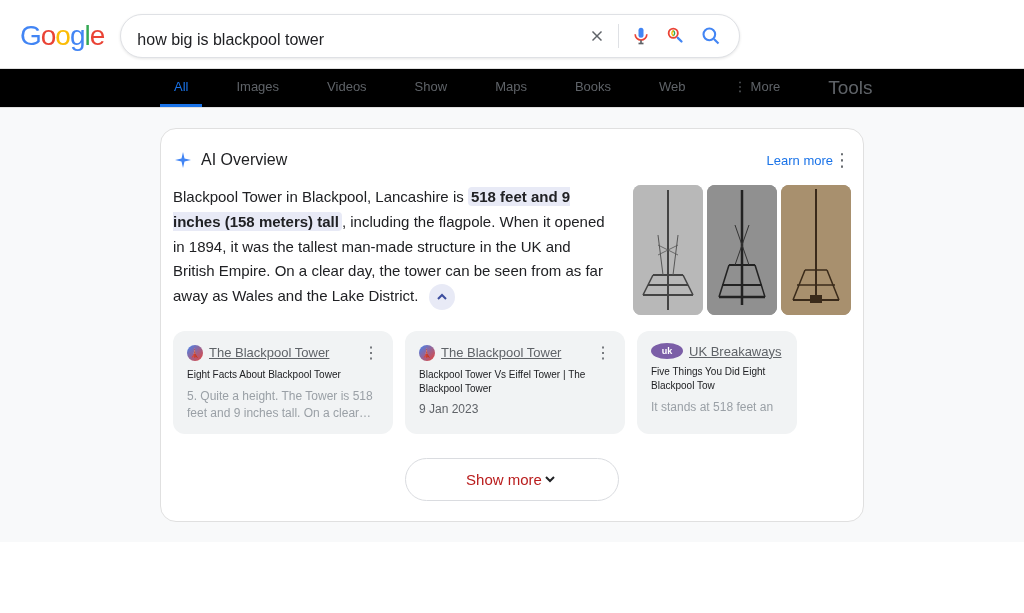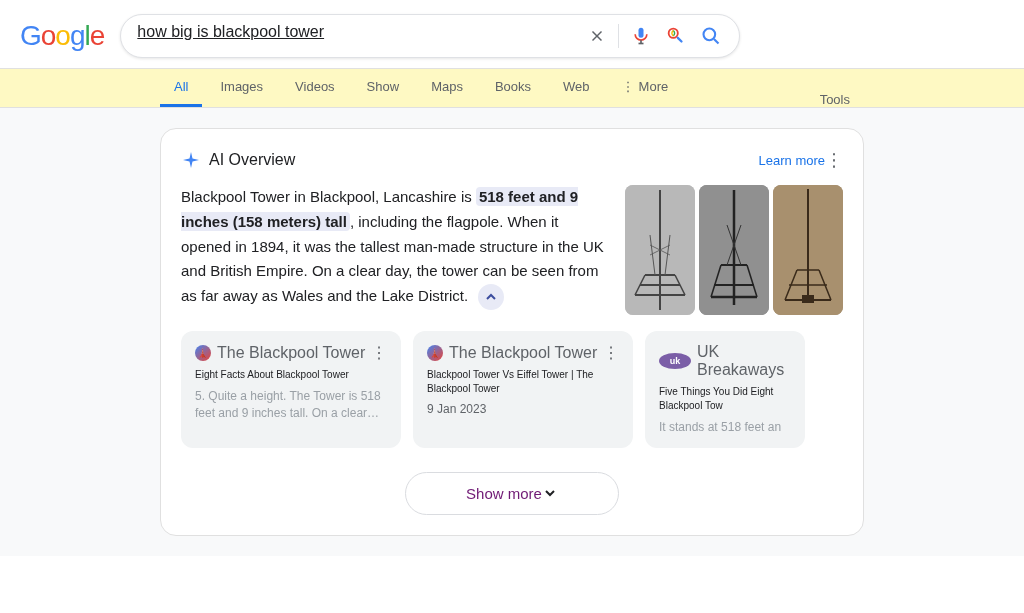--- a/index.html
+++ b/index.html
@@ -27,30 +27,29 @@
       flex-shrink: 0;
       user-select: none;
     }
     .g-blue { color: #4285F4; }
     .g-red { color: #EA4335; }
     .g-yellow { color: #FBBC05; }
     .g-green { color: #34A853; }
 
     .search-bar {
       display: flex;
-      align-items: flex-start;
+      align-items: flex-end;
       flex: 1;
       max-width: 620px;
       border: 1px solid #dfe1e5;
       border-radius: 24px;
       padding: 8px 16px;
       gap: 26px;
       background: #fff;
       box-shadow: 0 1px 3px rgba(0,0,0,0.1);
-      text-decoration: underline;
     }
     .search-input {
       flex: 1;
       border: none;
       outline: none;
       font-size: 16px;
       color: #202124;
       background: transparent;
     }
     .search-bar-icons {
@@ -70,25 +69,25 @@
     }
     .divider-v {
       width: 1px;
       height: 24px;
       background: #dfe1e5;
     }
 
     
     .nav-tabs {
       display: flex;
-      align-items: flex-end;
+      align-items: center;
       padding: 0 160px;
       border-bottom: 1px solid #e0e0e0;
-      gap: 4px;
-      background: #fef9c3;
+      gap: 20px;
+      background: #000000;
     }
     .nav-tab {
       padding: 10px 14px;
       font-size: 13px;
       color: #5f6368;
       cursor: pointer;
       border-bottom: 3px solid transparent;
       white-space: nowrap;
       text-decoration: none;
       display: flex;
@@ -96,38 +95,38 @@
       gap: 4px;
     }
     .nav-tab.active {
       color: #1a73e8;
       border-bottom: 3px solid #1a73e8;
       font-weight: 500;
     }
     .nav-tools {
       margin-left: auto;
       padding: 0 14px;
-      font-size: 13px;
+      font-size: 19px;
       color: #5f6368;
       cursor: pointer;
     }
 
     
     .main {
       padding: 20px 160px;
       background: #f8f9fa;
       min-height: 400px;
     }
 
     
     .ai-overview-card {
       background: #fff;
       border: 1px solid #e0e0e0;
       border-radius: 16px;
-      padding: 20px 20px;
+      padding: 20px 12px;
       max-width: 780px;
     }
     .ai-header {
       display: flex;
       align-items: center;
       justify-content: space-between;
       margin-bottom: 14px;
     }
     .ai-title-row {
       display: flex;
@@ -250,22 +249,23 @@
       background: linear-gradient(135deg, #4285F4, #EA4335);
       flex-shrink: 0;
       display: flex;
       align-items: center;
       justify-content: center;
       font-size: 9px;
       color: #fff;
       font-weight: bold;
     }
     .source-name {
-      font-size: 16px;
-      color: #5f6368;
+      font-size: 13px;
+      color: #5f6368;
+      text-decoration: underline;
     }
     .source-dots {
       color: #5f6368;
       font-size: 16px;
       cursor: pointer;
       background: none;
       border: none;
     }
     .source-title {
       font-size: 10px;
@@ -303,21 +303,21 @@
       display: flex;
       justify-content: center;
       margin-top: 24px;
     }
     .show-more-btn {
       border: 1px solid #dadce0;
       border-radius: 24px;
       background: #fff;
       padding: 12px 60px;
       font-size: 15px;
-      color: #701a75;
+      color: #b91c1c;
       cursor: pointer;
       display: flex;
       align-items: center;
     }
   </style>
 </head>
 <body>
 
 <header class="header">
   <div class="google-logo">

